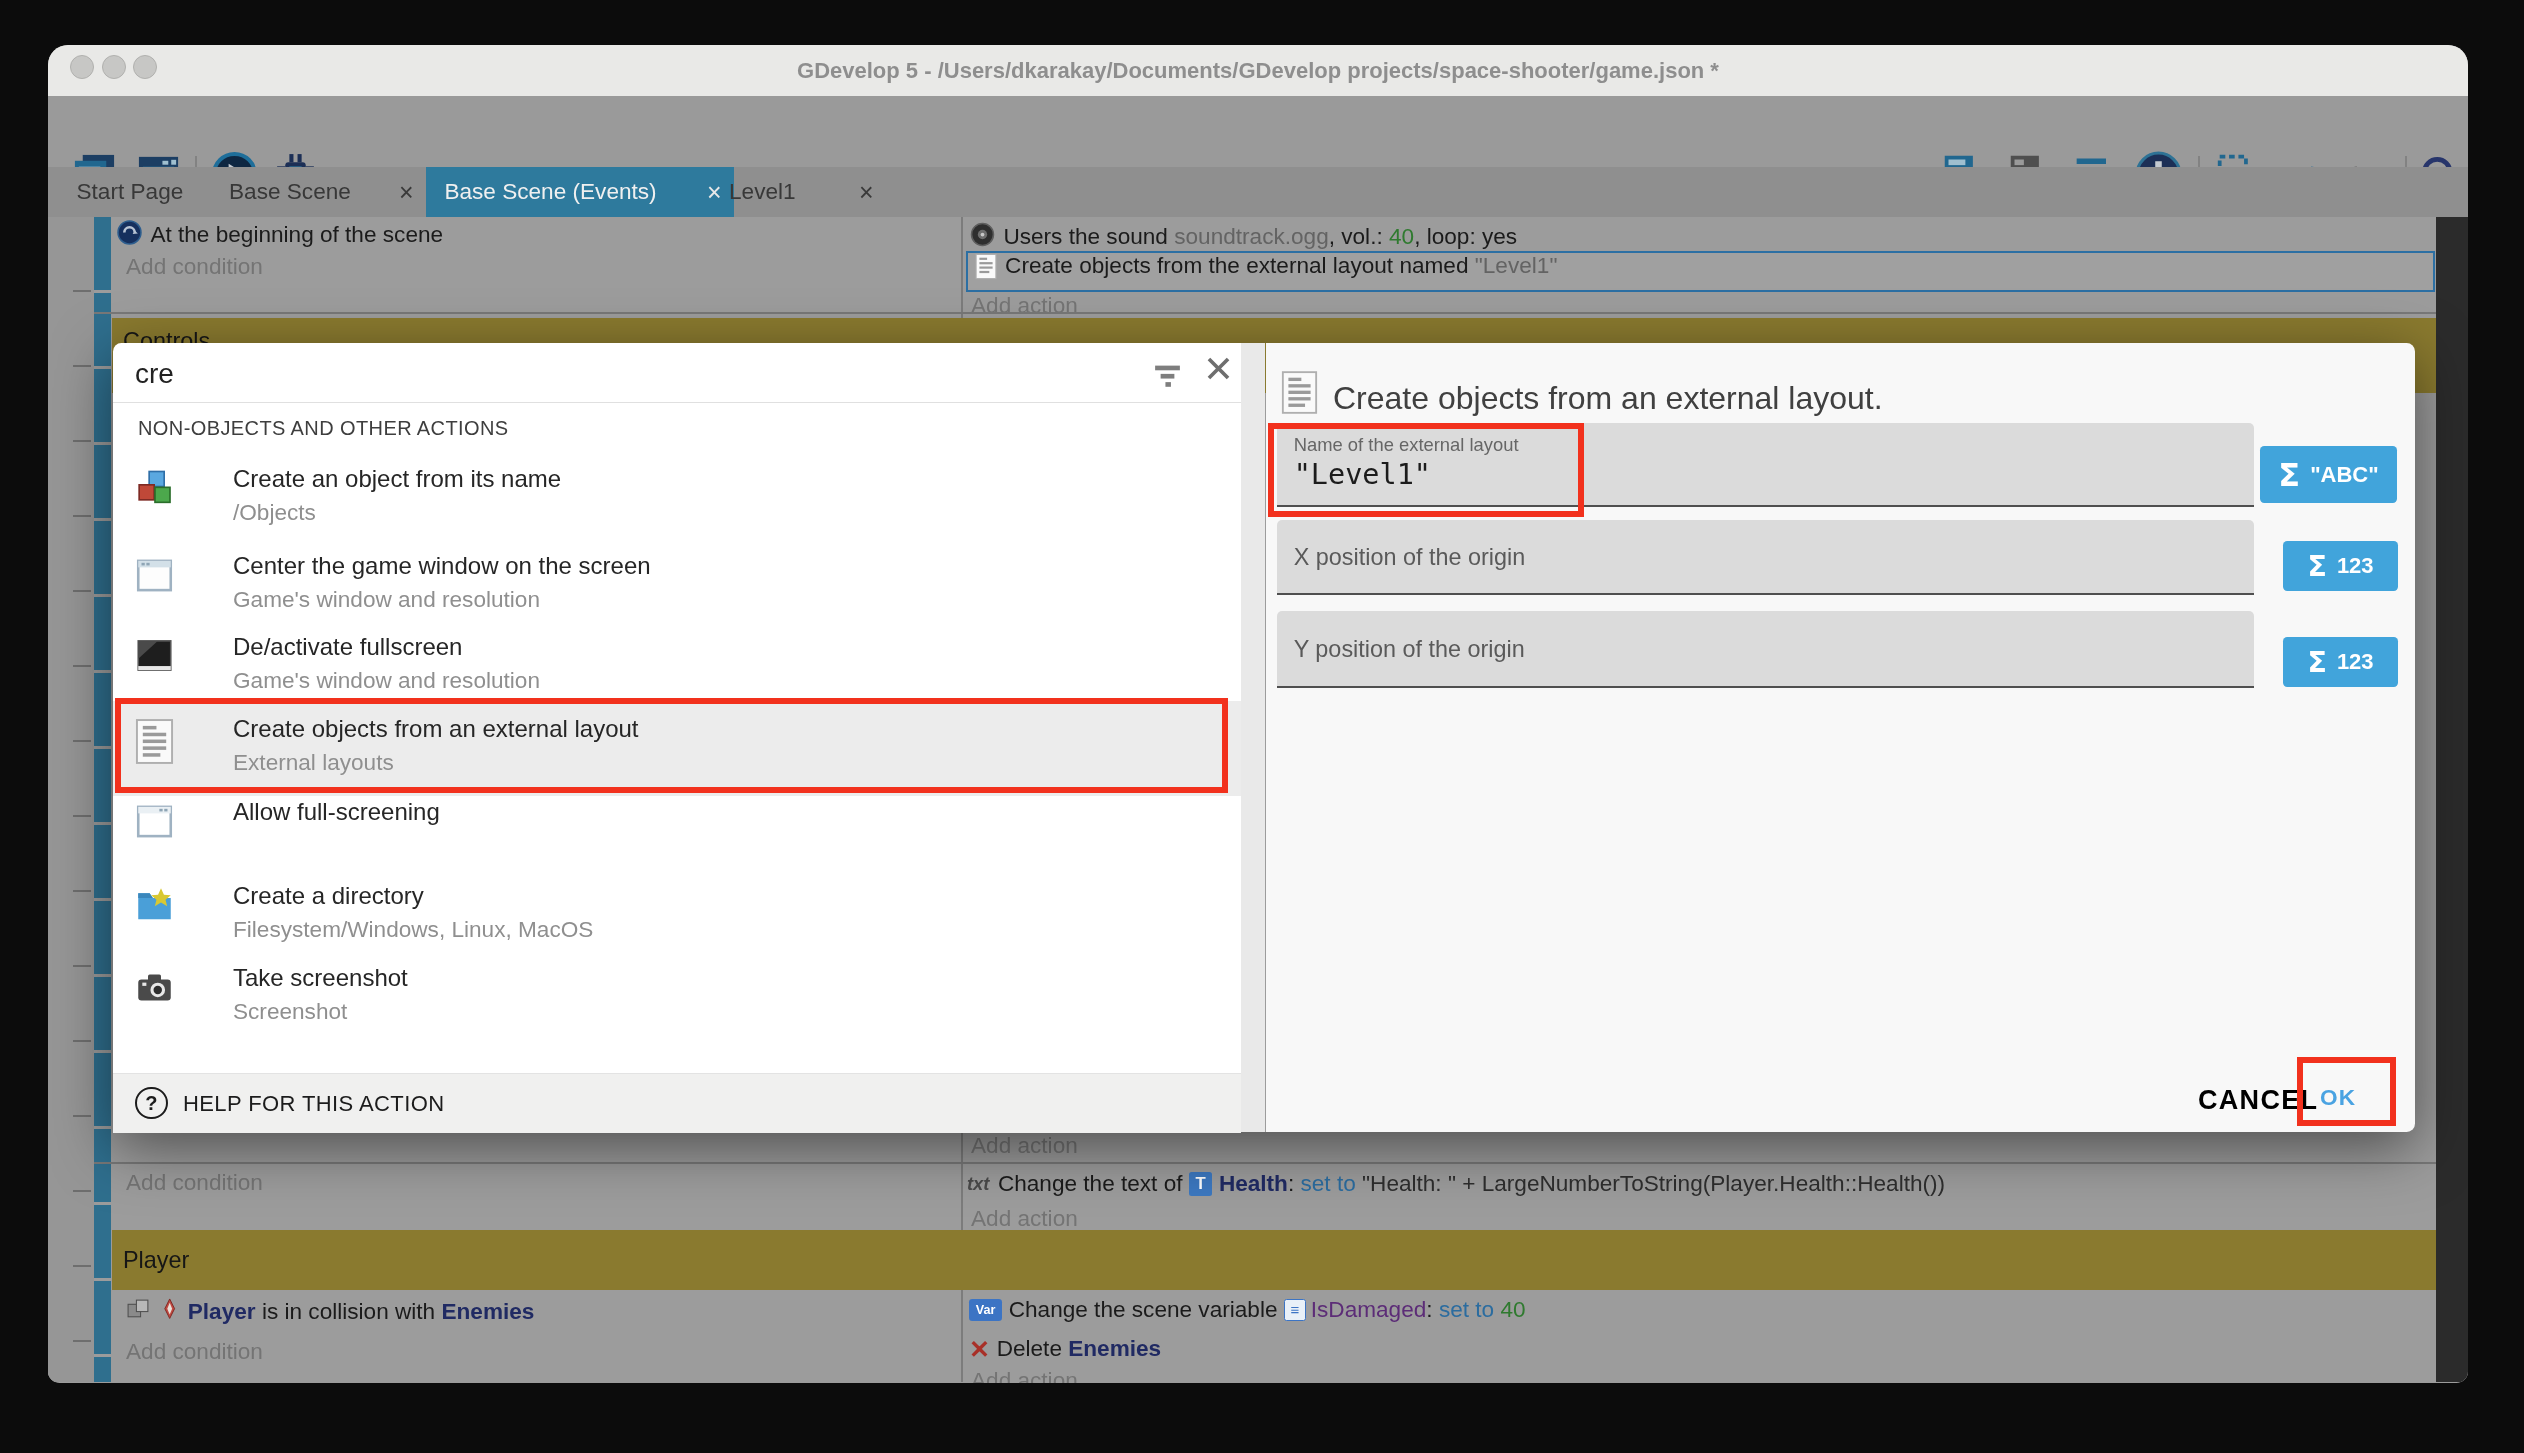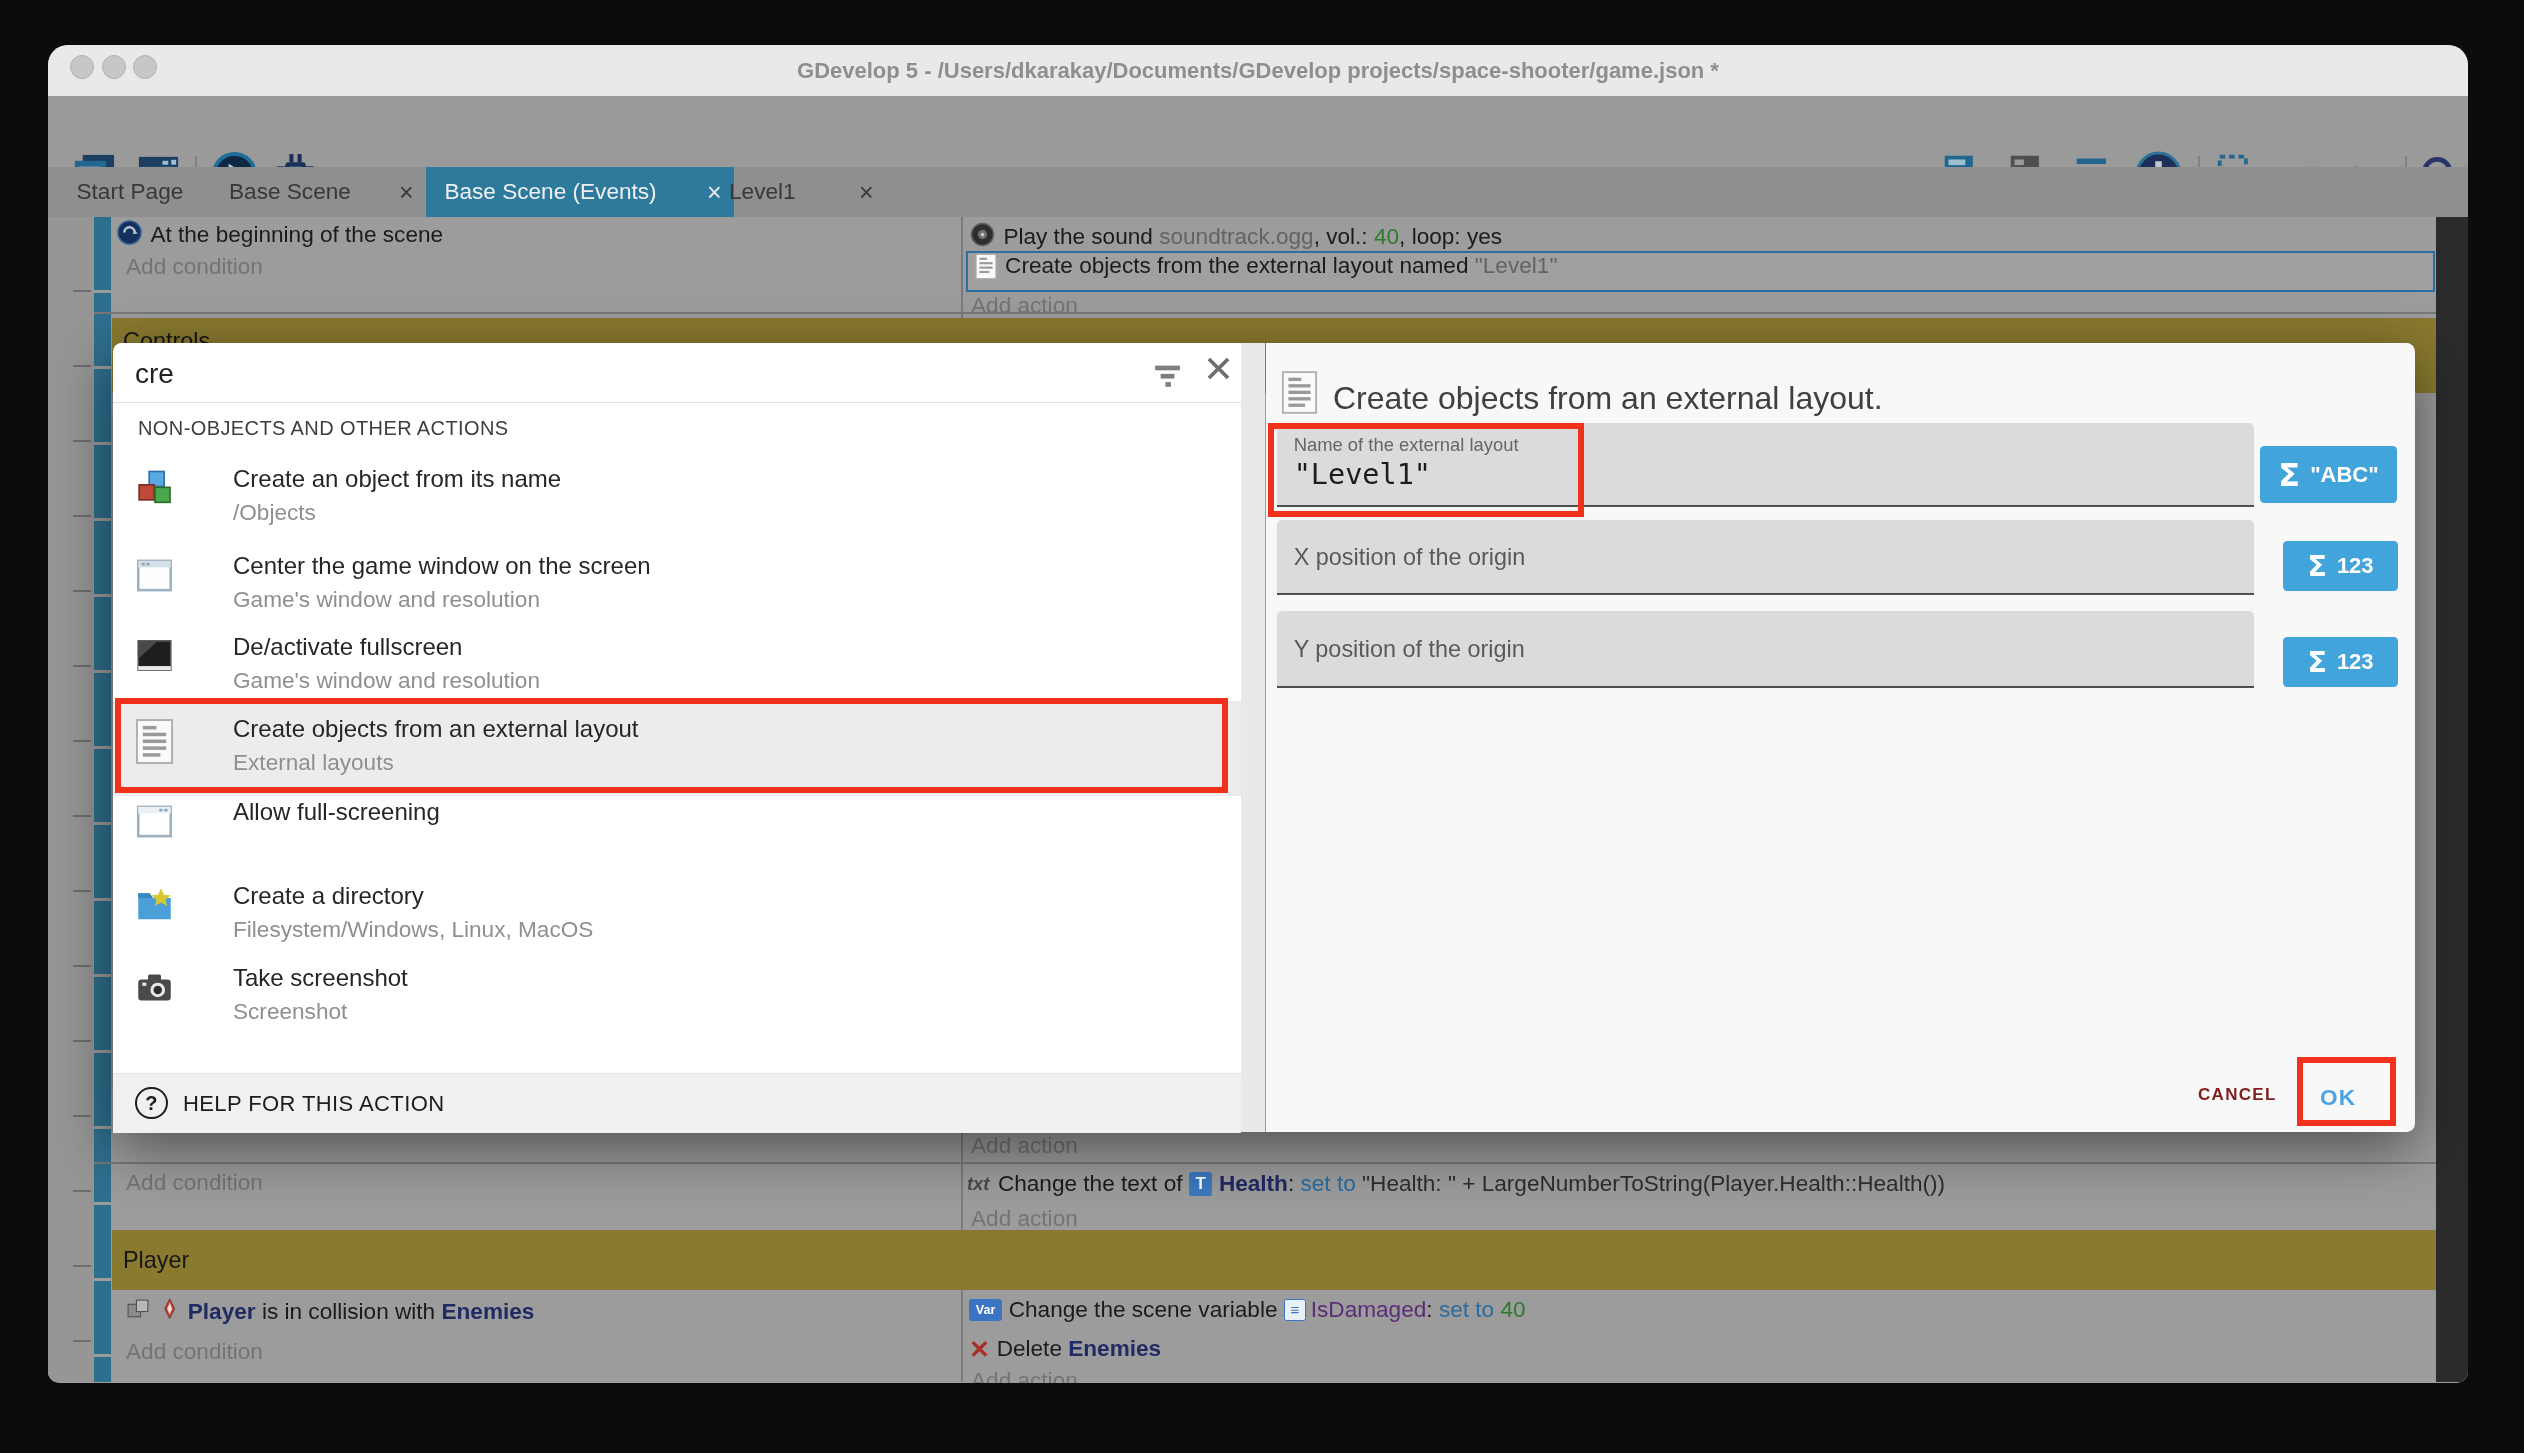--- a/index.html
+++ b/index.html
@@ -60,21 +60,21 @@
   .qcirc{left:22px;top:12.6px;width:28.5px;height:28.5px;border:2.5px solid #1C1C1C;border-radius:50%;color:#1C1C1C;font-weight:bold;font-size:20px;text-align:center;line-height:28.5px;box-sizing:content-box;}
   .helptxt{left:70px;top:0;height:59px;line-height:59px;font-size:22px;color:#1C1C1C;letter-spacing:0.4px;}
   .ptitle{font-size:32px;color:#404040;}
   .pfield{width:977px;background:#DBDBDB;border-radius:5px 5px 0 0;border-bottom:2.5px solid #4F4F4F;box-sizing:border-box;}
   .flabel{font-size:18.4px;color:#666;}
   .fph{font-size:23.4px;color:#5A5A5A;}
   .fvalue{font-family:"DejaVu Sans Mono",monospace;font-size:28.5px;color:#1C1C1C;}
   .bluebtn{background:#41A4DB;border-radius:4.2px;color:#fff;display:flex;align-items:center;justify-content:center;gap:10px;}
   .sigma{font-size:32px;font-weight:bold;font-family:"DejaVu Sans",sans-serif;}
   .btnlbl{font-size:22px;font-weight:bold;}
-  .cancel{font-size:17px;color:#7f1d1d;letter-spacing:1.3px;font-weight:bold;}
+  .cancel{font-size:27px;color:#000000;letter-spacing:1.3px;font-weight:bold;}
   .okbtn{font-size:22.6px;color:#4AA3E2;letter-spacing:1.3px;font-weight:bold;}
 </style>
 </head>
 <body>
 
 <div id="window" class="abs">
 
   <div class="abs titlebar">
     <div class="abs tlight" style="left:22px;"></div>
     <div class="abs tlight" style="left:54px;"></div>
@@ -208,21 +208,21 @@
     <span>At the beginning of the scene</span>
   </div>
   <div class="abs addlink" style="left:78px;top:209px;">Add condition</div>
 
   <div class="abs evrow" style="left:922px;top:176px;">
     <span class="evicon" style="margin-right:8.4px;"><svg width="25" height="25" viewBox="0 0 24 24">
           <circle cx="12" cy="12" r="10.5" fill="#2E2E2E" stroke="#5E5E5E" stroke-width="1.5"></circle>
           <circle cx="12" cy="12" r="4.5" fill="#6E6E6E"></circle>
           <circle cx="12" cy="12" r="1.8" fill="#C8C8C8"></circle>
         </svg></span>
-    <span>Play the sound </span><span class="dimgray">soundtrack.ogg</span><span>, vol.: </span><span class="grn">40</span><span>, loop: </span><span>yes</span>
+    <span>Users the sound </span><span class="dimgray">soundtrack.ogg</span><span>, vol.: </span><span class="grn">40</span><span>, loop: </span><span>yes</span>
   </div>
 
   <div class="abs selbox">
     <span class="evicon" style="margin:0 8.4px 0 6.7px;"><svg width="22" height="27" viewBox="0 0 20 24">
           <rect x="1" y="1" width="18" height="22" fill="#FAFAFA" stroke="#AFAFAF"></rect>
           <rect x="4" y="4" width="7" height="2" fill="#9A9A9A"></rect>
           <rect x="4" y="8" width="12" height="2" fill="#9A9A9A"></rect>
           <rect x="4" y="12" width="12" height="2" fill="#9A9A9A"></rect>
           <rect x="4" y="16" width="9" height="2" fill="#9A9A9A"></rect>
         </svg></span>

